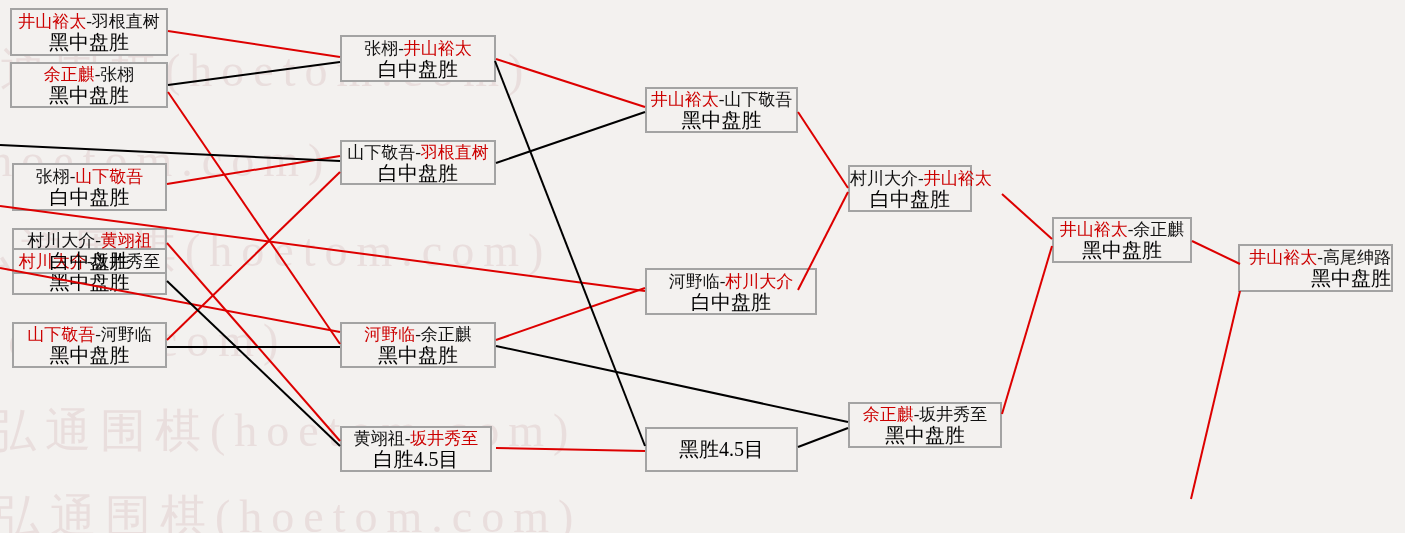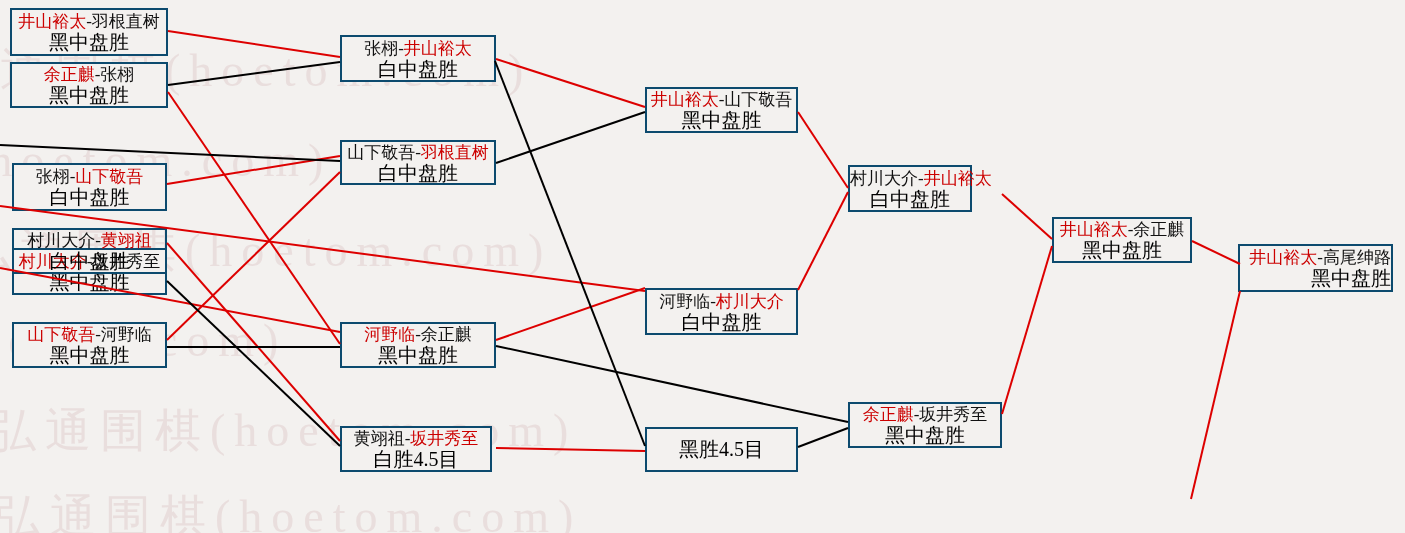--- a/index.html
+++ b/index.html
@@ -13,21 +13,21 @@
   .wm-row{
     position:absolute;white-space:nowrap;
     font-size:46px;letter-spacing:9px;
     font-family:"Liberation Serif", serif;
     user-select:none;
   }
   
   #boxes-layer{position:absolute;left:0;top:0;width:1405px;height:533px;}
   .match-box{
     position:absolute;
-    border:2px solid #0c4a6e;
+    border:2px solid #a3a3a3;
     background:#f3f1ef;
     box-sizing:border-box;
     display:flex;flex-direction:column;justify-content:center;
     text-align:center;
     font-size:17px;line-height:21px;
     color:#000;
   }
   .match-box.bg-transparent{background:transparent;margin-top:10px;}
   .mb-line1{white-space:nowrap;}
   .mb-line2{font-size:20px;white-space:nowrap;}
@@ -87,21 +87,21 @@
       <div class="mb-line2">黑中盘胜</div>
     </div>
     <div class="match-box" style="left: 340px; top: 426px; width: 152px; height: 46px;">
       <div class="mb-line1"><span class="loser">黄翊祖</span><span class="sep">-</span><span class="winner">坂井秀至</span></div>
       <div class="mb-line2">白胜4.5目</div>
     </div>
     <div class="match-box" style="left: 645px; top: 87px; width: 153px; height: 46px;">
       <div class="mb-line1"><span class="winner">井山裕太</span><span class="sep">-</span><span class="loser">山下敬吾</span></div>
       <div class="mb-line2">黑中盘胜</div>
     </div>
-    <div class="match-box" style="left: 645px; top: 268px; width: 153px; height: 47px; margin-top: 20px;">
+    <div class="match-box" style="left: 645px; top: 268px; width: 172px; height: 47px;">
       <div class="mb-line1"><span class="loser">河野临</span><span class="sep">-</span><span class="winner">村川大介</span></div>
       <div class="mb-line2">白中盘胜</div>
     </div>
     <div class="match-box" style="left: 645px; top: 427px; width: 153px; height: 45px;">
       <div class="mb-line2">黑胜4.5目</div>
     </div>
     <div class="match-box" style="left: 848px; top: 165px; width: 124px; height: 47px;">
       <div class="mb-line1"><span class="loser">村川大介</span><span class="sep">-</span><span class="winner">井山裕太</span></div>
       <div class="mb-line2">白中盘胜</div>
     </div>

